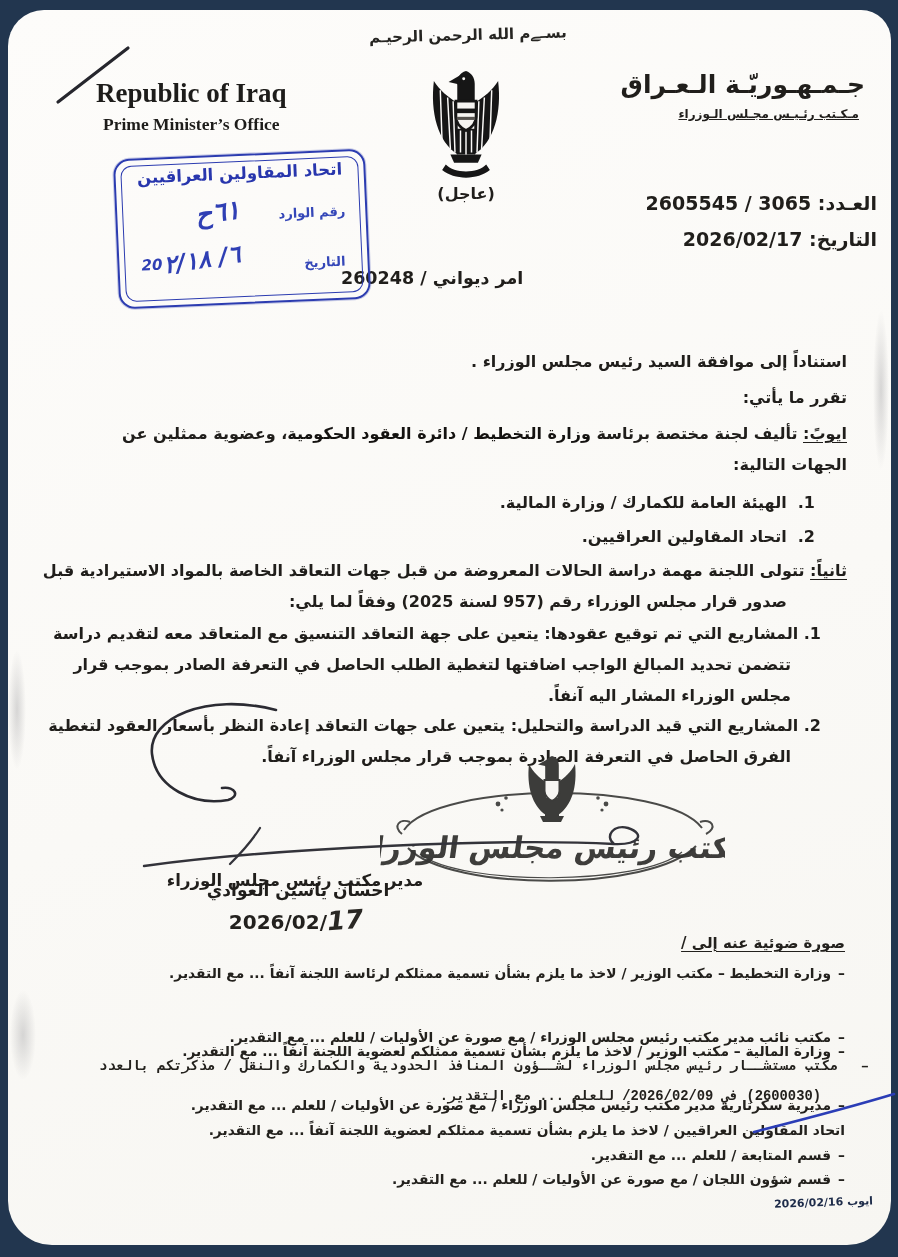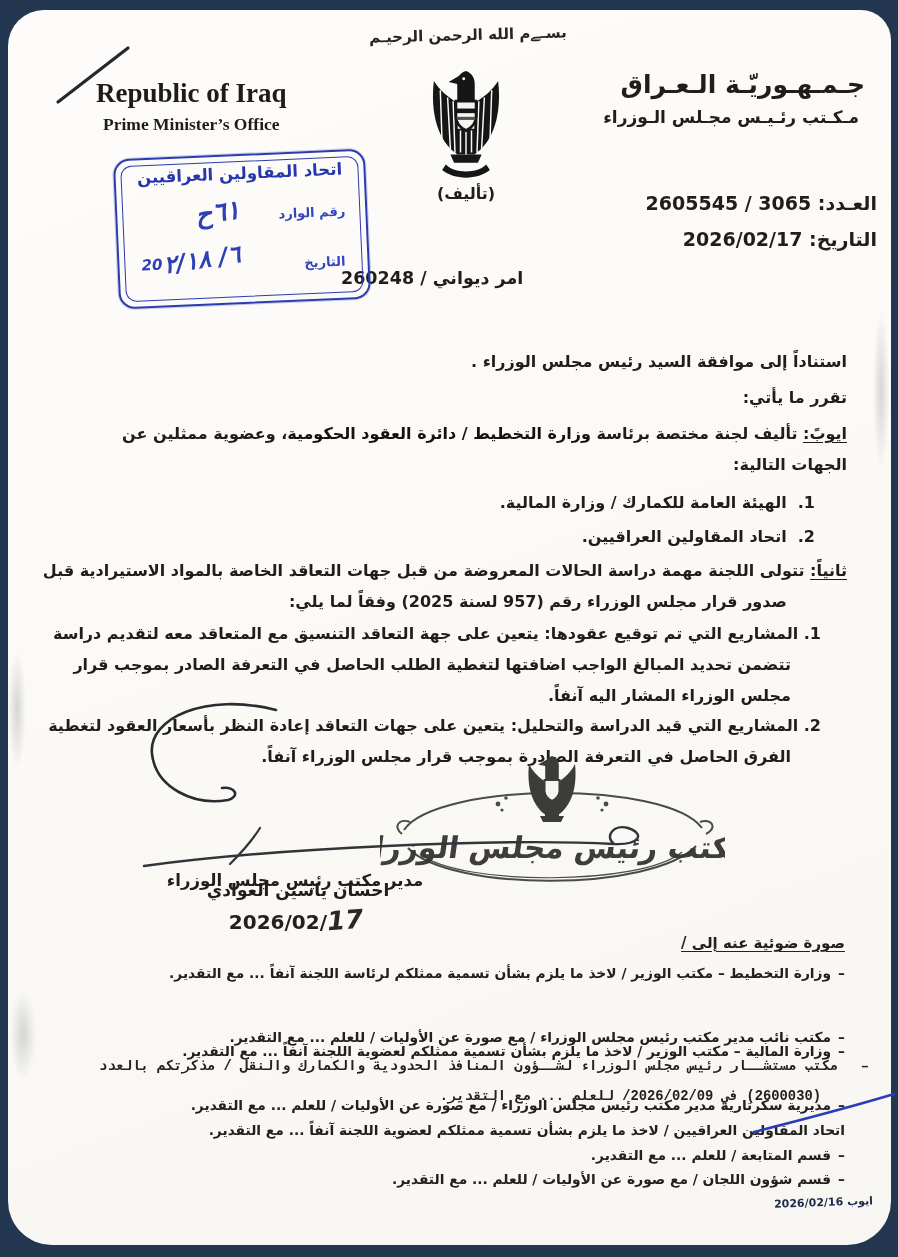--- a/index.html
+++ b/index.html
@@ -14,21 +14,21 @@
     border-radius:36px 30px 44px 44px;
   }
   .abs{position:absolute;}
   .ar{direction:rtl;text-align:right;color:#201e1b;}
   .b{font-weight:bold;}
   .serif{font-family:"Liberation Serif","DejaVu Serif",serif;}
   .center{text-align:center;}
   
   .bismillah{top:16px;left:310px;width:300px;font-size:15px;letter-spacing:.5px;color:#262522;transform:rotate(-1.5deg);}
   .republic-ar{top:60px;right:26px;font-size:25px;letter-spacing:1px;}
-  .office-ar{top:97px;right:32px;font-size:17px;letter-spacing:1px;}
+  .office-ar{top:97px;right:32px;font-size:12px;letter-spacing:1px;text-decoration:underline;}
   .republic-en{top:68px;left:88px;font-size:27px;color:#1d1c1a;}
   .office-en{top:104px;left:95px;font-size:17.5px;color:#1d1c1a;}
   .urgent{top:174px;left:408px;width:100px;font-size:16px;}
   .numrow{font-size:19px;right:14px;}
   .numrow .lbl{letter-spacing:1px;}
   .diwani{top:258px;left:333px;font-size:17.5px;}
   
   .rstamp{
     top:144px;left:108px;width:248px;height:146px;
     border:2.5px solid #2c3cb0;border-radius:16px;
@@ -86,21 +86,21 @@
     <g stroke="#fbfaf8" stroke-width="1.6">
       <path d="M22,22 L24,80 M30,30 L33,86 M36,34 L38,90" fill="none"></path>
       <path d="M78,22 L76,80 M70,30 L67,86 M64,34 L62,90" fill="none"></path>
       <path d="M44,66 v24 M50,66 v26 M56,66 v24" fill="none"></path>
     </g>
     <path d="M39,34 h22 v17 c0,8 -7,13 -11,15 c-4,-2 -11,-7 -11,-15 Z" fill="#f6f5f2" stroke="#161616" stroke-width="3"></path>
     <rect x="40" y="42" width="20" height="5" fill="#161616"></rect>
     <rect x="40" y="51" width="20" height="3.4" fill="#55524e"></rect>
     <circle cx="47.5" cy="9.5" r="1.6" fill="#f6f5f2"></circle>
   </svg>
-  <div class="abs ar b center urgent">(تأليف)</div>
+  <div class="abs ar b center urgent">(عاجل)</div>
 
   <div class="abs ar b numrow" style="top:182px;">
     <span class="lbl">العـدد:</span>
     <span>3065 / 2605545</span>
   </div>
   <div class="abs ar b numrow" style="top:218px;">
     <span class="lbl">التاريخ:</span>
     <span>2026/02/17</span>
   </div>
   <div class="abs ar b diwani">امر ديواني / 260248</div>

